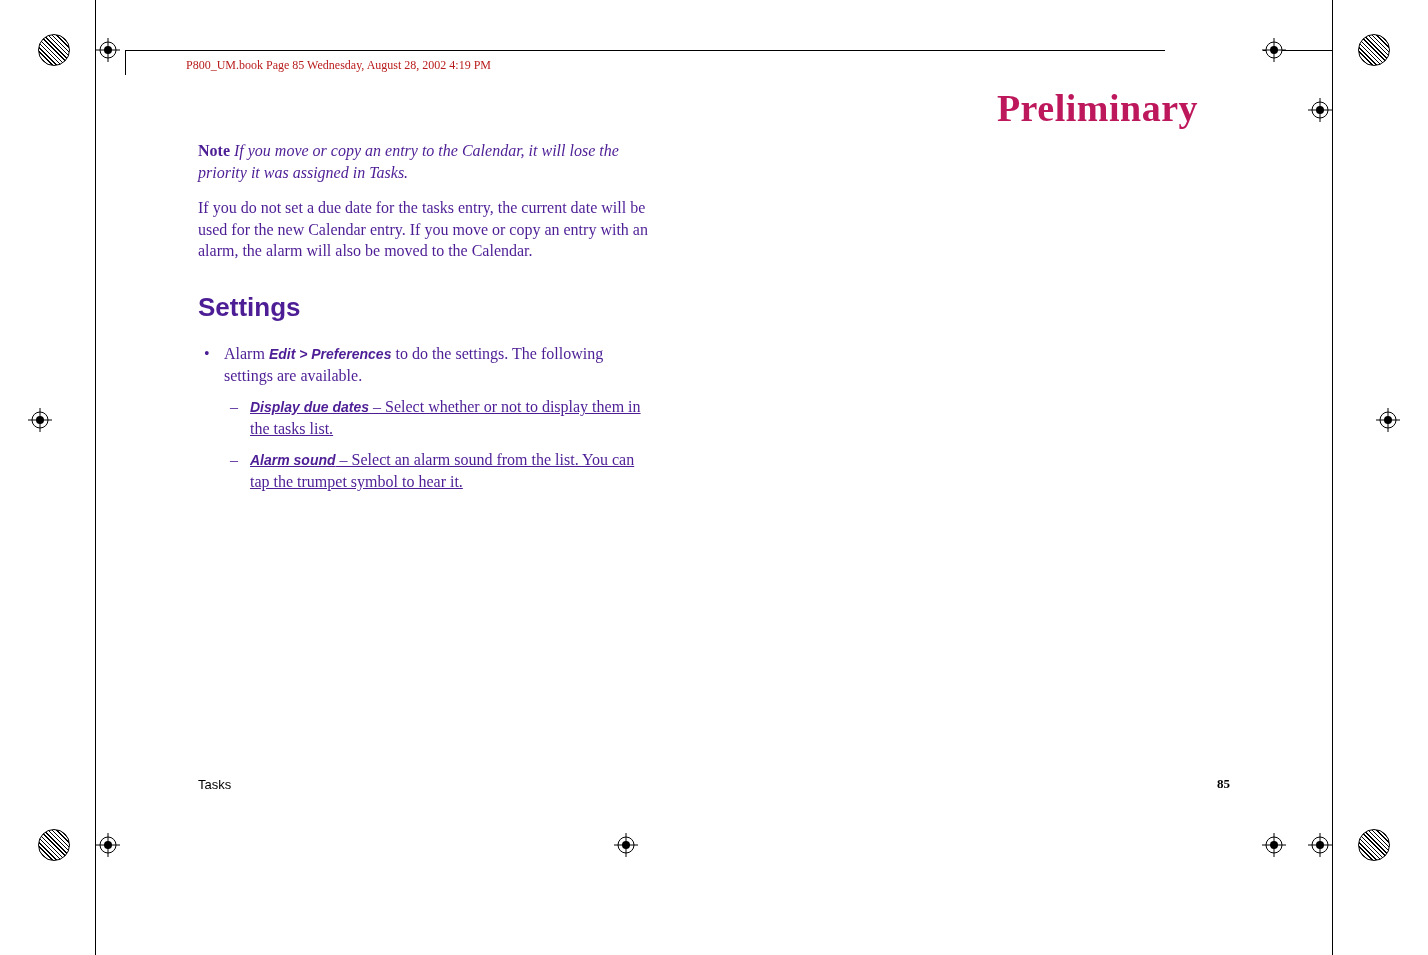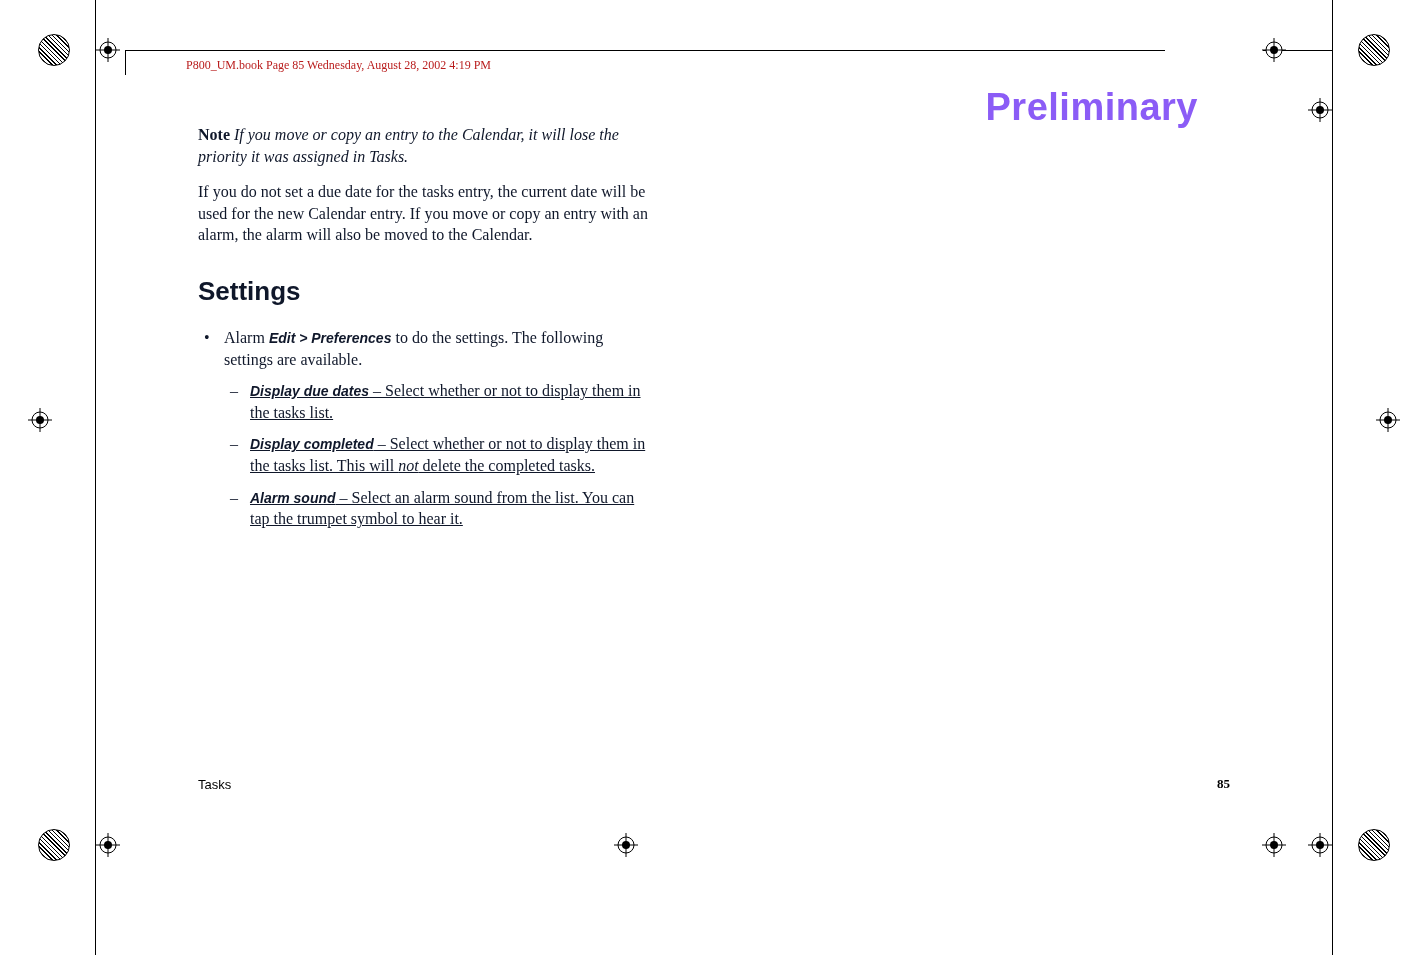--- a/index.html
+++ b/index.html
@@ -51,34 +51,34 @@
       color: #b91c1c;
     }
     
     
     .watermark {
       position: absolute;
       top: 86px;
       right: 230px;
       font-size: 38px;
       font-weight: bold;
-      font-family: Liberation Sans, sans-serif;
-      color: #8b5cf6;
+      font-family: Liberation Serif, serif;
+      color: #be185d;
       letter-spacing: 0.5px;
     }
     
     
     .content {
       position: absolute;
-      top: 124px;
+      top: 140px;
       left: 198px;
       width: 450px;
       font-size: 16px;
       line-height: 1.35;
-      color: #0f172a;
+      color: #4c1d95;
     }
     
     .note-para {
       margin-bottom: 14px;
     }
     .note-para .note-label {
       font-weight: bold;
     }
     .note-para .note-text {
       font-style: italic;
@@ -262,23 +262,20 @@
 
   <ul class="bullet-list">
     <li class="bullet-item">
       <span>Alarm </span><span class="ui-label">Edit &gt; Preferences</span><span> to do the settings. The following settings are available.</span>
       
       <ul class="sub-list">
         <li class="sub-item">
           <span class="ui-label">Display due dates</span><span> – Select whether or not to display them in the tasks list.</span>
         </li>
         <li class="sub-item">
-          <span class="ui-label">Display completed</span><span> – Select whether or not to display them in the tasks list. This will </span><span class="italic">not</span><span> delete the completed tasks.</span>
-        </li>
-        <li class="sub-item">
           <span class="ui-label">Alarm sound</span><span> – Select an alarm sound from the list. You can tap the trumpet symbol to hear it.</span>
         </li>
       </ul>
     </li>
   </ul>
 </div>
 
 <div class="footer-left">Tasks</div>
 <div class="footer-right">85</div>
 

